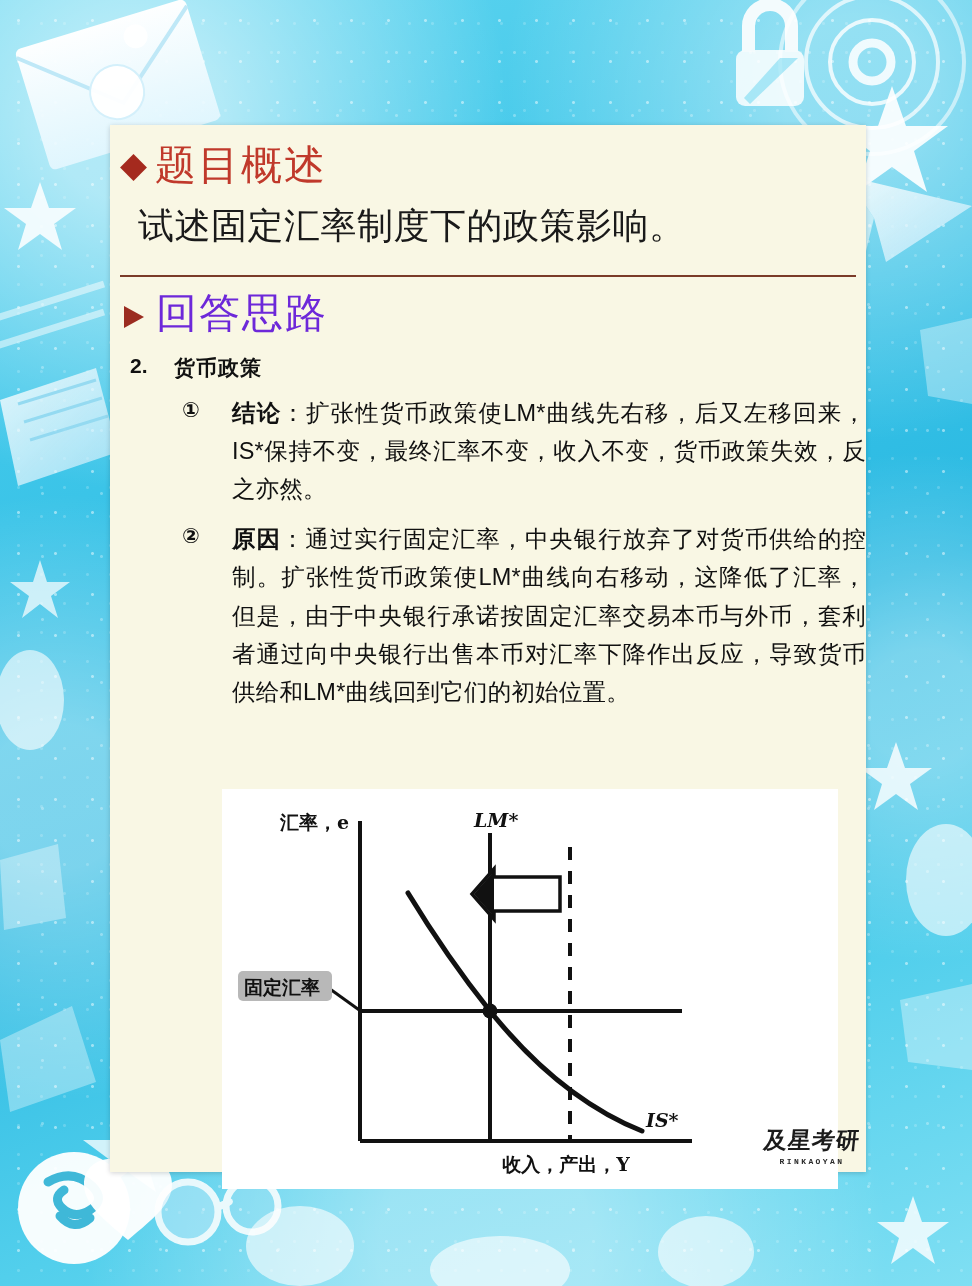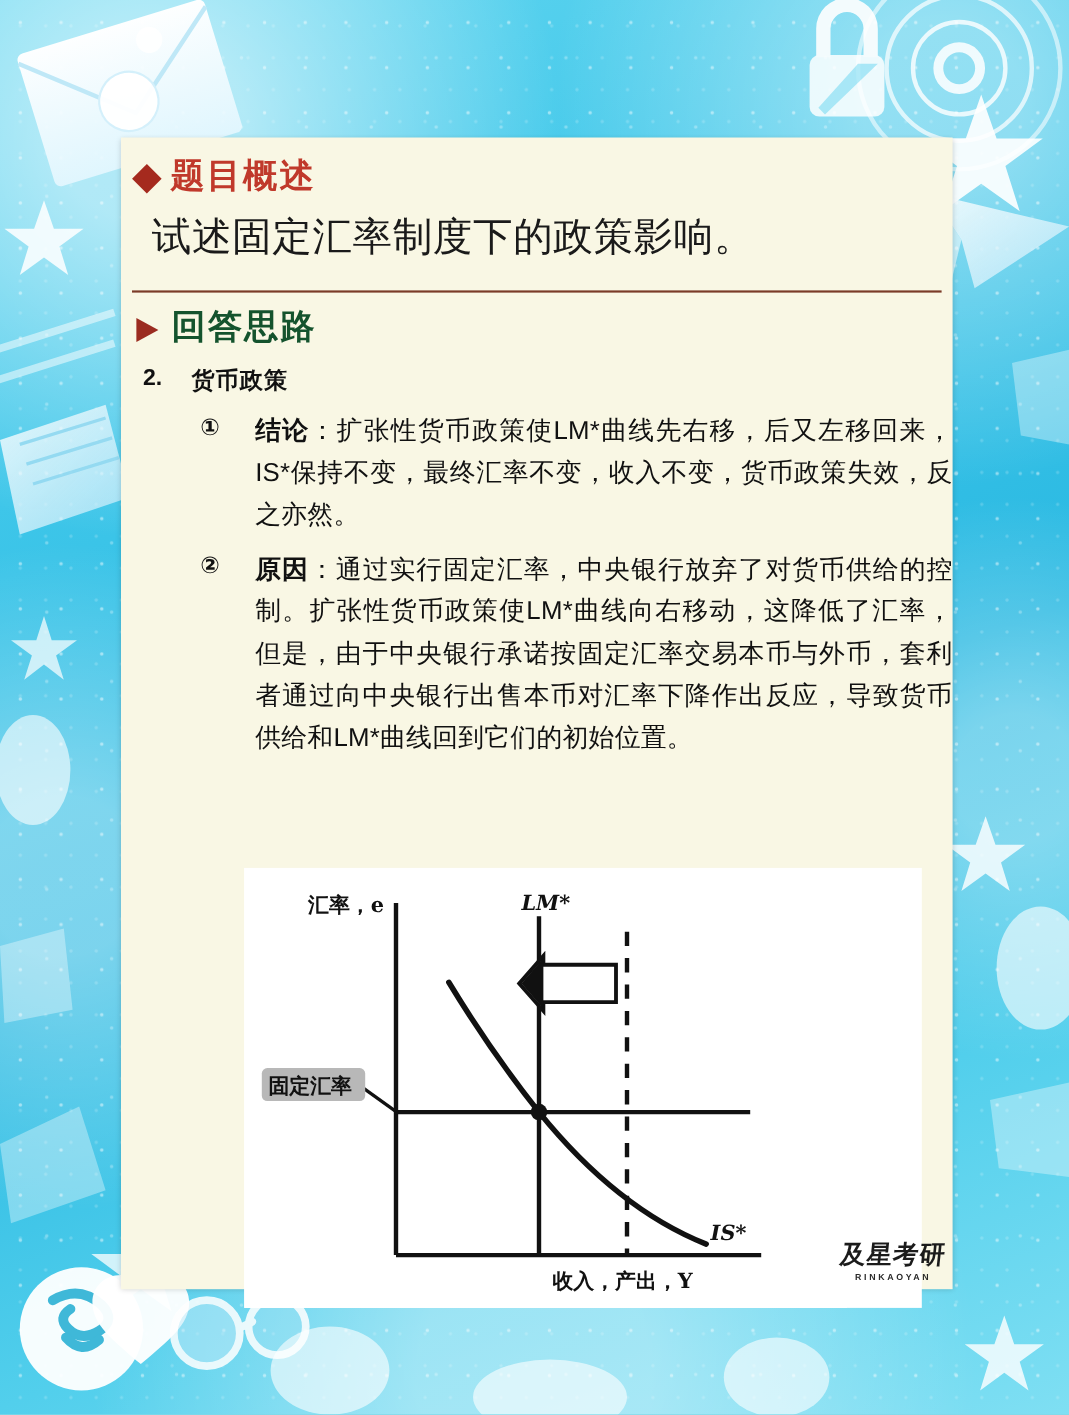--- a/index.html
+++ b/index.html
@@ -39,35 +39,35 @@
     box-shadow:0 1px 5px rgba(0,0,0,.18);
   }
 
   .sec-head{display:flex;align-items:center;gap:12px;}
   .sec1{padding:18px 0 0 14px;}
   .diamond{
     width:19px;height:19px;background:#a52a1e;transform:rotate(45deg);
     flex:0 0 auto;margin-top:4px;
   }
   .sec-title{
-    color:#c0392b;font-size:31px;letter-spacing:2px;line-height:1.1;font-weight:bold;
+    color:#c0392b;font-size:41px;letter-spacing:2px;line-height:1.1;
   }
   .sec1 .sec-title{color:#c0392b;}
   .q-text{
     font-size:36px;color:#1a1a1a;padding:14px 0 0 14px;letter-spacing:.5px;
   }
   .divider{height:2px;background:#7b3b28;margin:24px 10px 0 10px;}
 
   .sec2{padding:14px 0 0 14px;}
   .arrowbullet{
     width:0;height:0;flex:0 0 auto;margin-top:6px;
     border-top:11px solid transparent;border-bottom:11px solid transparent;
     border-left:20px solid #9b2c20;
   }
-  .sec2 .sec-title{color:#14532d;}
+  .sec2 .sec-title{color:#6d28d9;}
 
   .numitem{
     display:flex;margin:18px 0 0 6px;font-size:21px;font-weight:bold;color:#111;
   }
   .numitem .num{width:44px;flex:0 0 auto;}
   .numitem .lbl{letter-spacing:1px;}
 
   .sub{
     display:flex;margin:12px 0 0 58px;
   }
@@ -94,21 +94,21 @@
   #wm{
     position:absolute;left:650px;top:1000px;width:104px;text-align:center;
     pointer-events:none;
   }
   #wm .wm-cn{
     font-family:"DejaVu Serif","Liberation Serif",serif;
     font-weight:bold;font-size:23px;color:#1b1b1b;letter-spacing:1px;
     transform:skewX(-6deg);
   }
   #wm .wm-en{
-    font-family:Liberation Sans, sans-serif;
+    font-family:Liberation Mono, monospace;
     font-weight:bold;font-size:8px;color:#2a2a2a;letter-spacing:2.4px;margin-top:1px;
   }
 </style>
 </head>
 <body>
 
 <div id="bg">
   <div class="wash"></div>
   <div class="speckle"></div>
 

